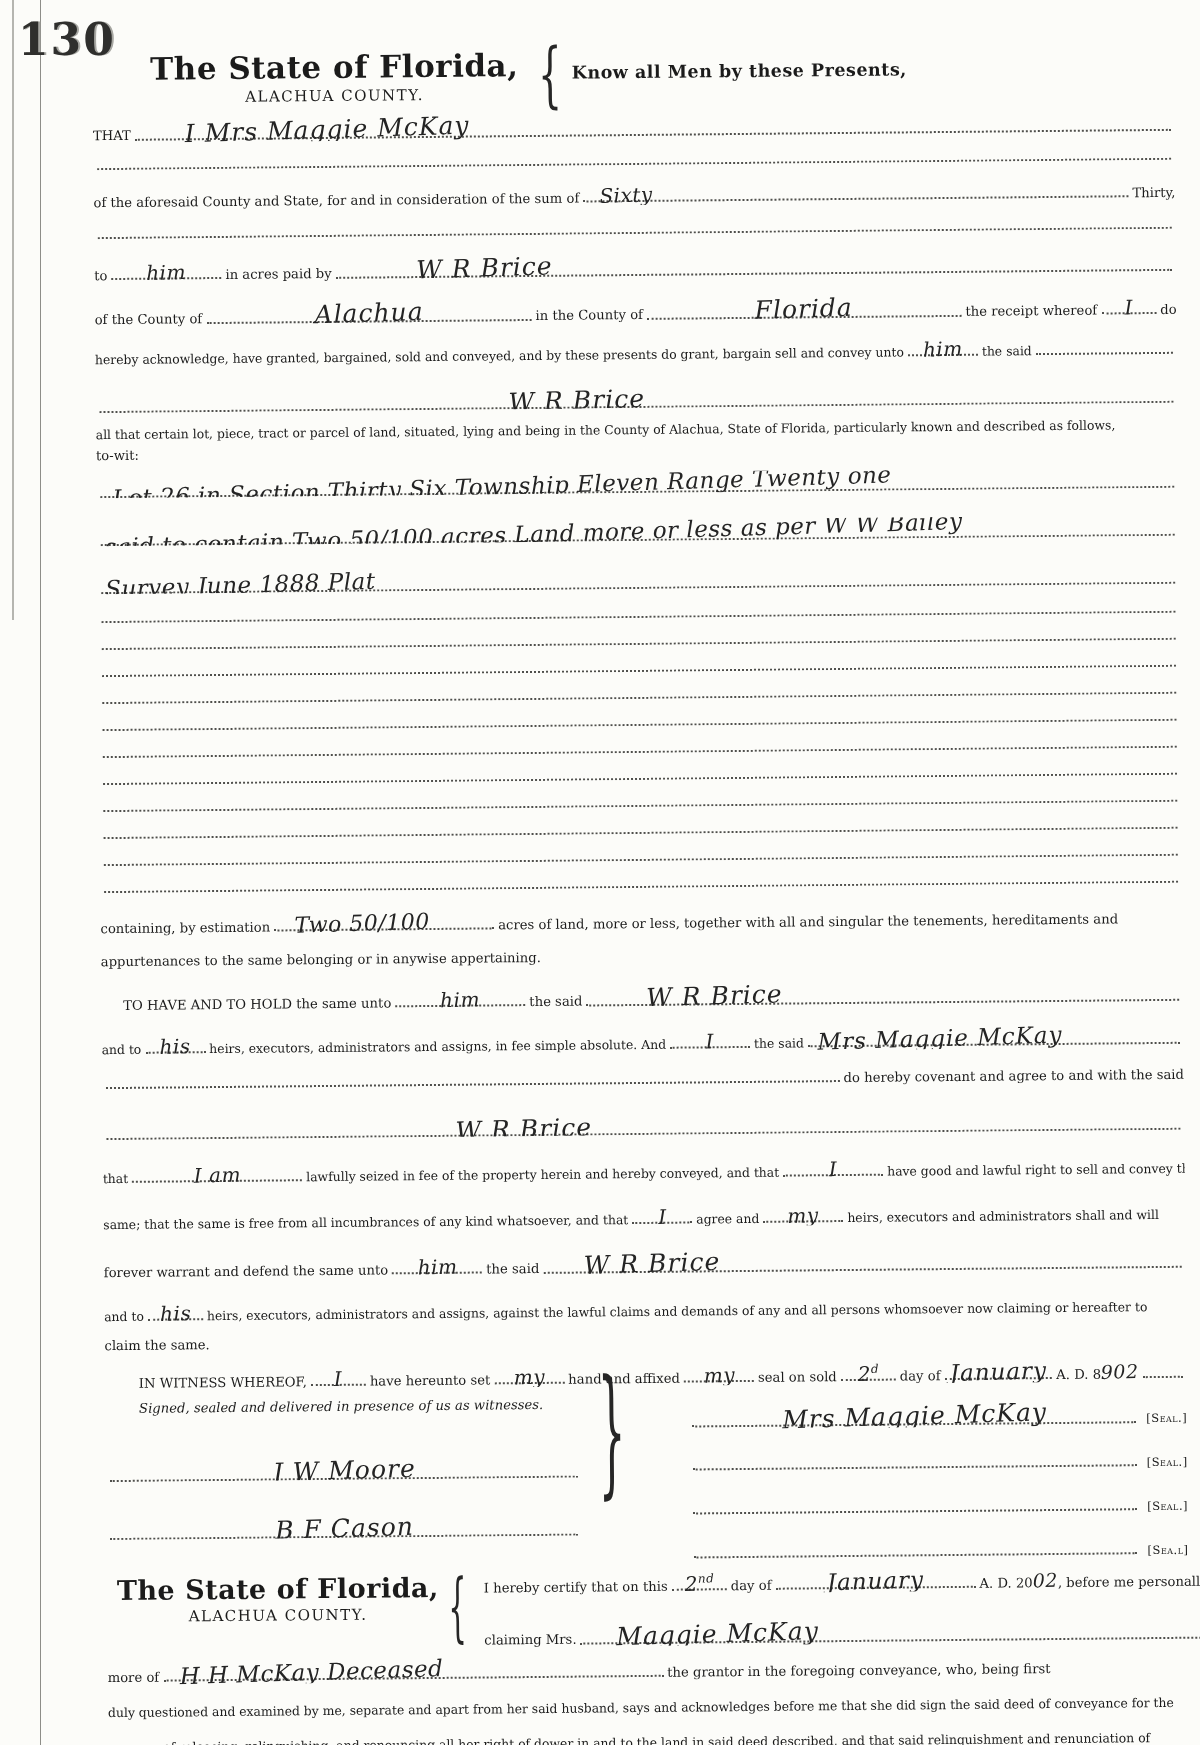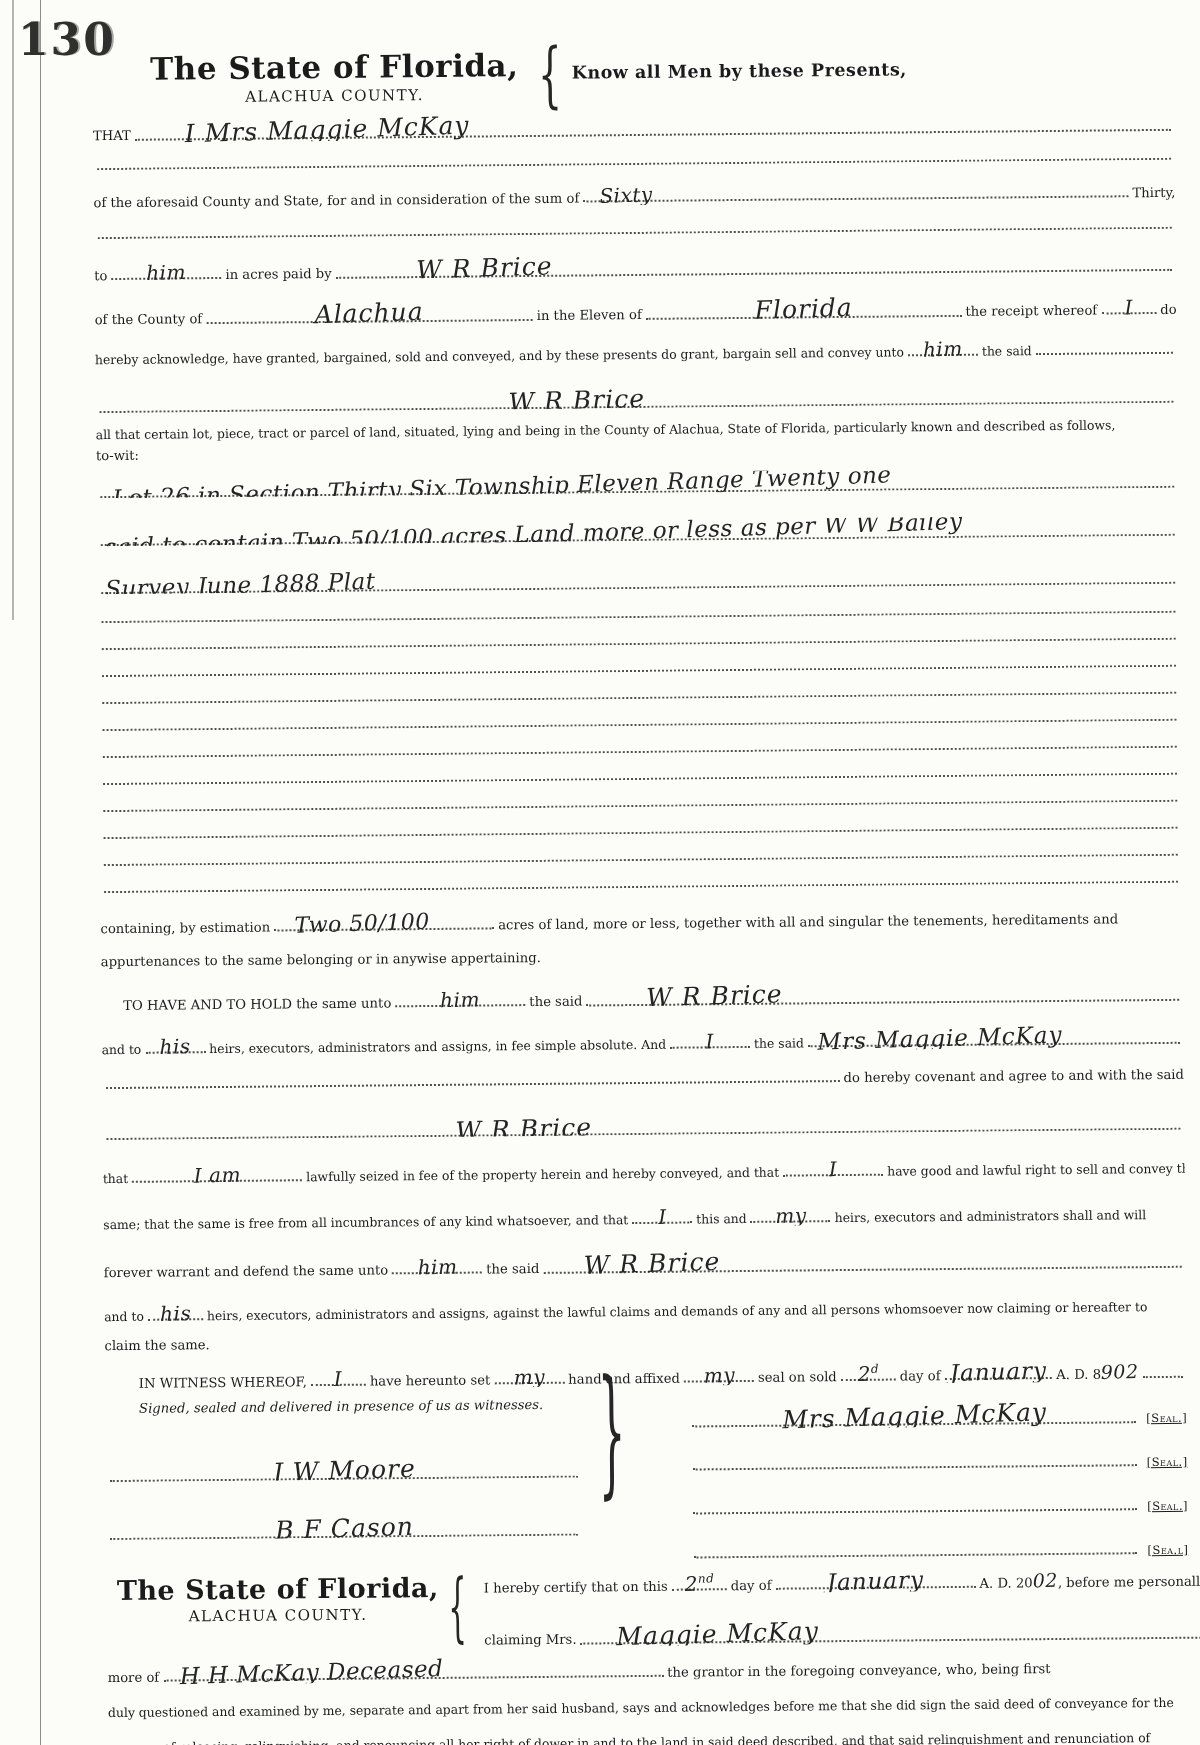--- a/index.html
+++ b/index.html
@@ -34,21 +34,21 @@
   }
   .d > .hw { margin-bottom:-7px; }
   .left  { justify-content:flex-start; }
   .hw { font-style:italic; font-size:20px; white-space:nowrap; color:#242424; letter-spacing:0.5px; transform:rotate(-1.2deg); display:inline-block; }
   .sig { font-size:25px; letter-spacing:1px; }
   .sup-hw { font-size:12px; vertical-align:super; font-style:italic; }
   .w40{flex:0 0 40px}.w55{flex:0 0 55px}.w60{flex:0 0 60px}.w70{flex:0 0 70px}
   .w80{flex:0 0 80px}.w90{flex:0 0 90px}.w100{flex:0 0 100px}.w110{flex:0 0 110px}
   .w130{flex:0 0 130px}.w170{flex:0 0 170px}.w200{flex:0 0 200px}
   .w220{flex:0 0 220px}.w500{flex:0 0 500px}
-  .seal-label { font-size:11.5px; font-variant:small-caps; letter-spacing:0.5px; margin-left:6px; flex:0 0 auto;text-decoration:underline; }
+  .seal-label { font-size:11.5px; font-variant:small-caps; letter-spacing:0.5px; margin-left:6px; flex:0 0 auto; }
 
   .wit { display:flex; margin-top:10px; }
   .wit-left { width:44%; }
   .wit-right { flex:1; padding-left:46px; }
 
   .sec { display:flex; }
   .sec-left { width:39%; display:flex; align-items:flex-start; }
   .sec-left-inner { text-align:center; margin-left:10px; }
   .sec-right { flex:1; padding-left:8px; }
 </style>
@@ -101,21 +101,21 @@
       <span class="d left" style="padding-left:80px">
         <span class="hw sig">W R Brice</span>
       </span>
     </div>
 
     <div class="row" style="margin-top:18px">
       <span>of the County of</span>
       <span class="d">
           <span class="hw sig">Alachua</span>
         </span>
-      <span>in the Eleven of</span>
+      <span>in the County of</span>
       <span class="d">
           <span class="hw sig">Florida</span>
         </span>
       <span>the receipt whereof</span>
       <span class="d w55">
           <span class="hw">I</span>
         </span>
       <span>do</span>
     </div>
 
@@ -249,21 +249,21 @@
           <span class="hw">I</span>
         </span>
       <span>have good and lawful right to sell and convey the</span>
     </div>
 
     <div class="row sm" style="margin-top:24px">
       <span>same; that the same is free from all incumbrances of any kind whatsoever, and that</span>
       <span class="d w60">
           <span class="hw">I</span>
         </span>
-      <span>this and</span>
+      <span>agree and</span>
       <span class="d w80">
           <span class="hw">my</span>
         </span>
       <span>heirs, executors and administrators shall and will</span>
     </div>
 
     <div class="row" style="margin-top:22px">
       <span>forever warrant and defend the same unto</span>
       <span class="d w90">
           <span class="hw">him</span>

